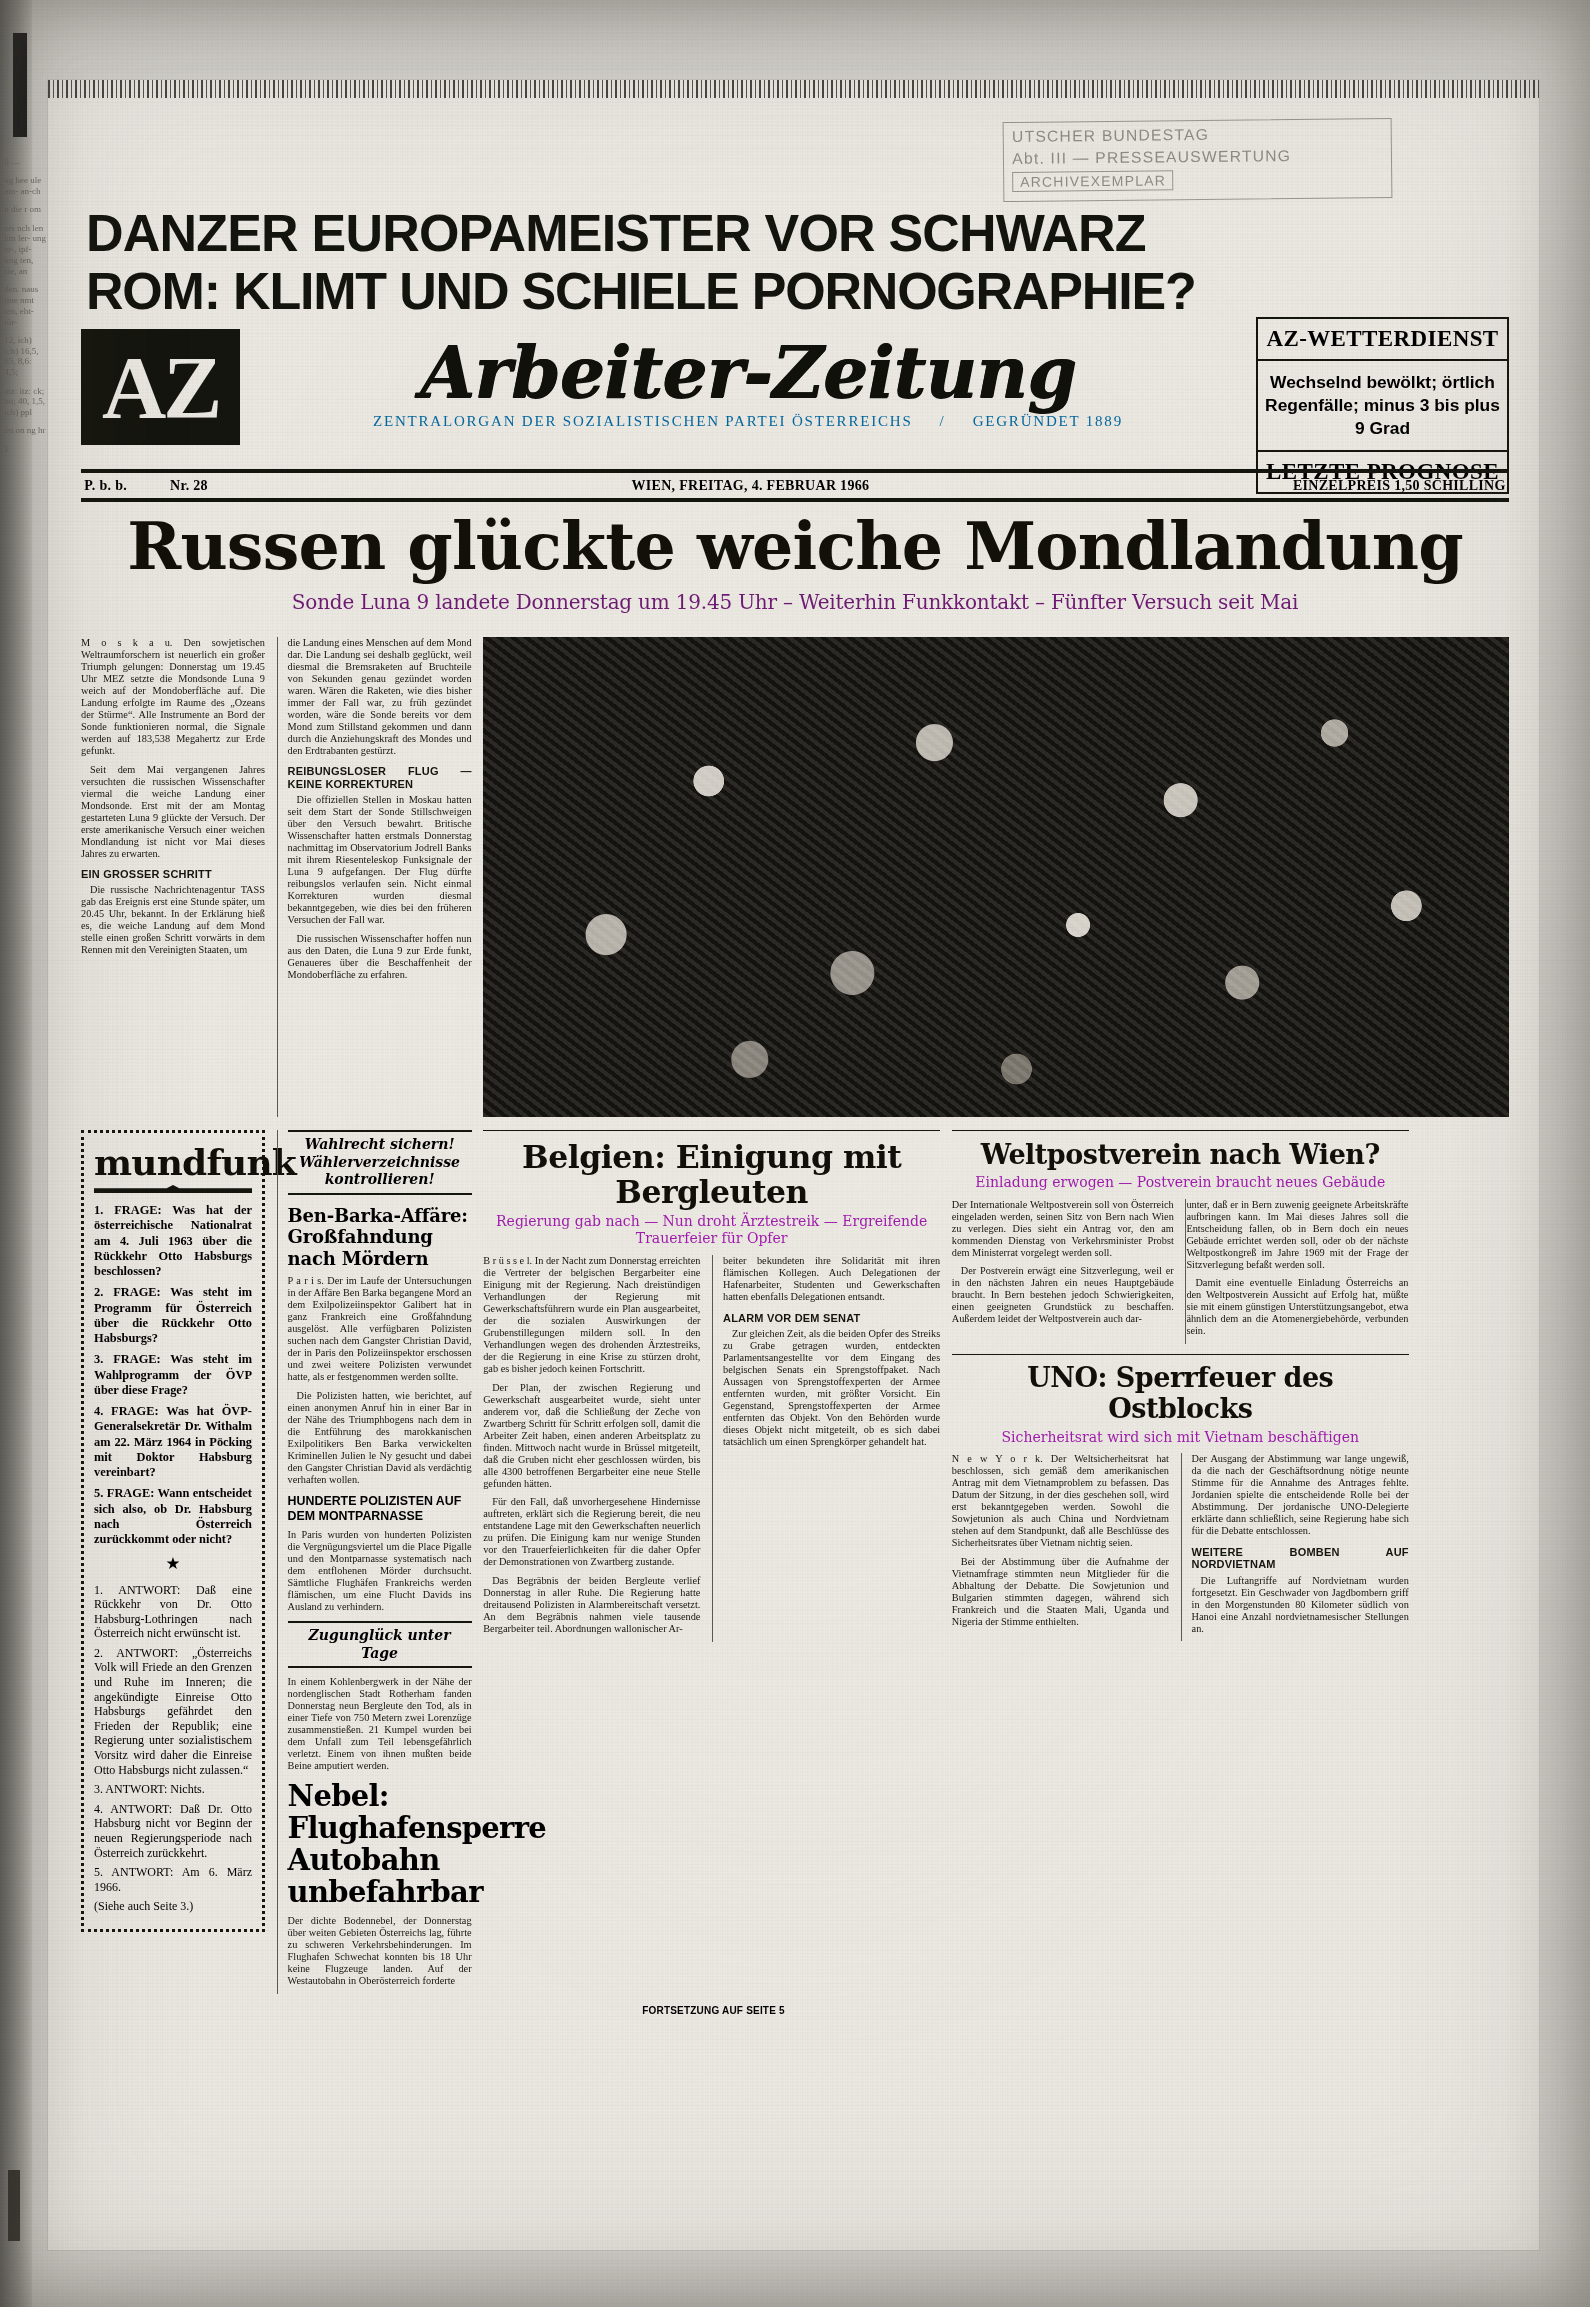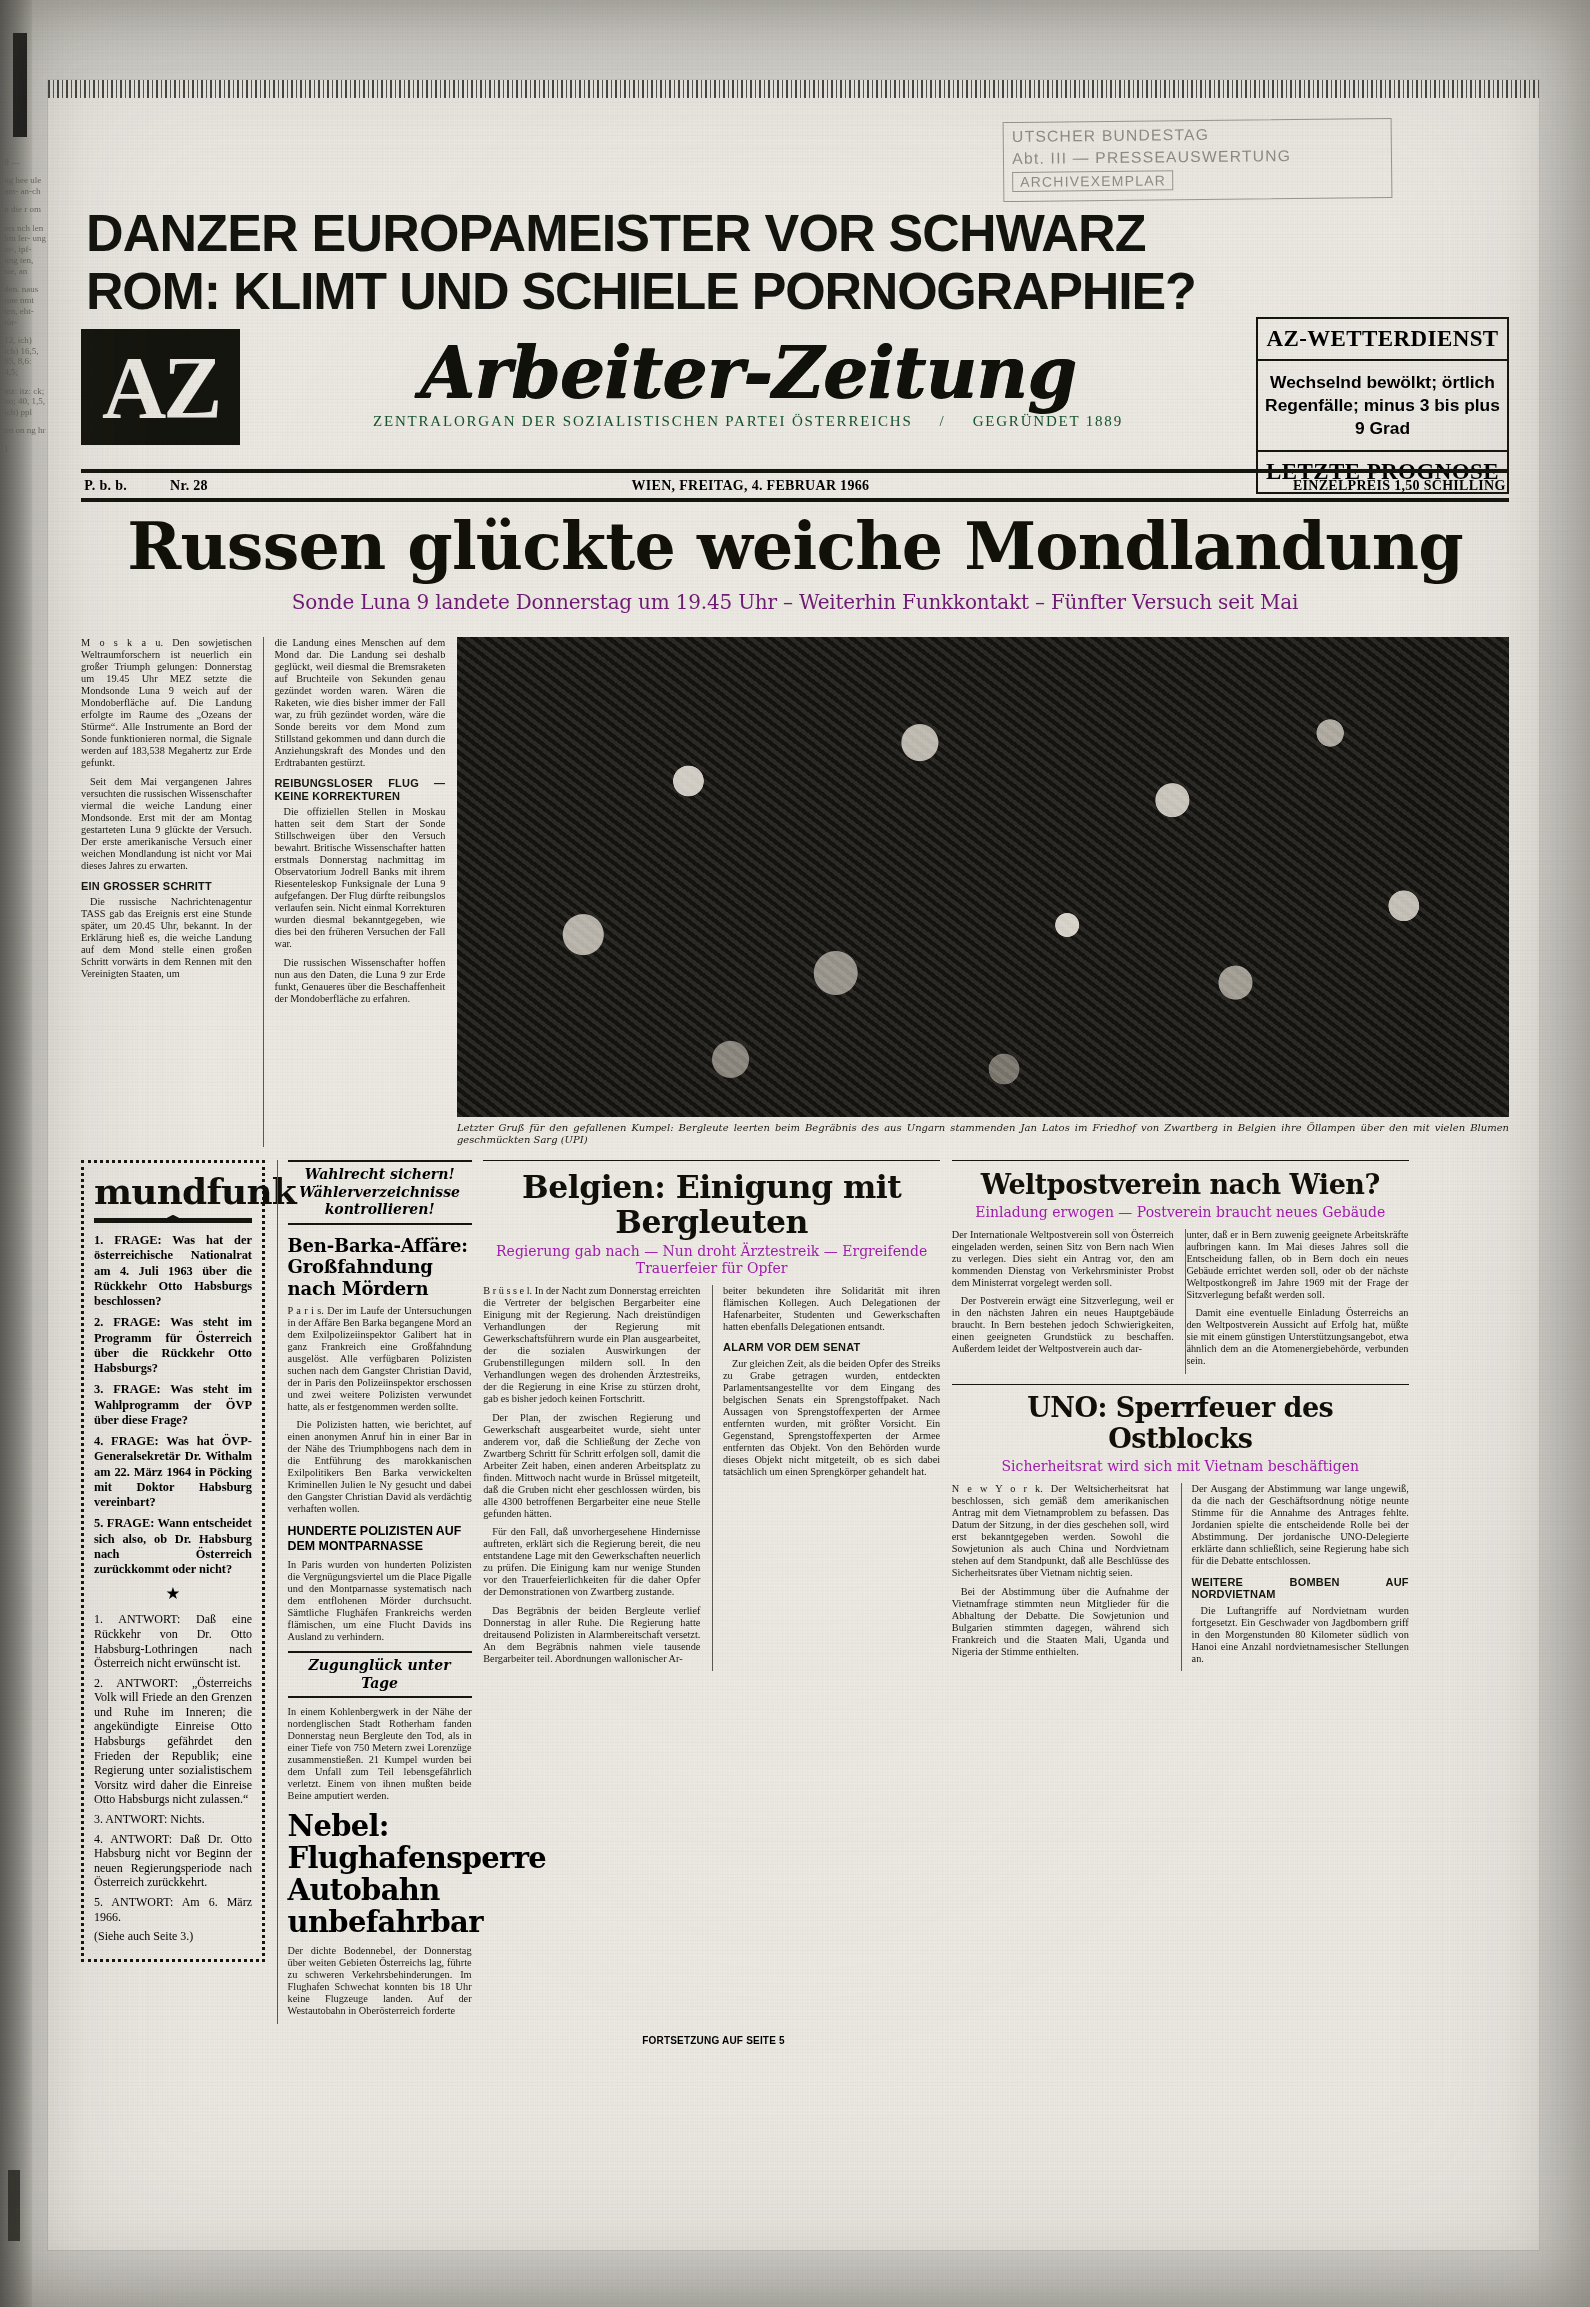--- a/index.html
+++ b/index.html
@@ -85,21 +85,21 @@
   }
   .plate-mid{flex:1 1 auto;padding-left:20px;padding-top:5px;}
   .plate-title{
     font-family:"DejaVu Serif",serif;font-weight:700;font-style:italic;
     font-size:71px;line-height:76px;color:#11110c;letter-spacing:-0.8px;
     text-align:center;
     text-shadow:0.8px 0 0 #11110c, 0 0.8px 0 #11110c;
   }
   .plate-sub{
     margin-top:3.3px;font-family:"Liberation Serif",serif;font-size:15px;
-    letter-spacing:1.8px;color:#14532d;text-align:center;white-space:nowrap;
+    letter-spacing:1.8px;color:#0369a1;text-align:center;white-space:nowrap;
   }
   .plate-sub .sl{margin:0 21.5px;}
   .wx{
     width:249px;flex:0 0 auto;margin-left:20px;margin-top:-11.6px;
     border:2.5px solid #15150f;background:#efece6;
   }
   .wx-h{
     font-family:"Liberation Serif",serif;font-weight:700;font-size:23px;
     text-align:center;padding:6.6px 0 6.6px;border-bottom:2.5px solid #15150f;letter-spacing:0.4px;
   }
@@ -317,21 +317,20 @@
           <div class="ctext">
             <p class="noind">die Landung eines Menschen auf dem Mond dar. Die Landung sei deshalb geglückt, weil diesmal die Bremsraketen auf Bruchteile von Sekunden genau gezündet worden waren. Wären die Raketen, wie dies bisher immer der Fall war, zu früh gezündet worden, wäre die Sonde bereits vor dem Mond zum Stillstand gekommen und dann durch die Anziehungskraft des Mondes und den Erdtrabanten gestürzt.</p>
             <div class="sub-h">REIBUNGSLOSER FLUG — KEINE KORREKTUREN</div>
             <p>Die offiziellen Stellen in Moskau hatten seit dem Start der Sonde Stillschweigen über den Versuch bewahrt. Britische Wissenschafter hatten erstmals Donnerstag nachmittag im Observatorium Jodrell Banks mit ihrem Riesenteleskop Funksignale der Luna 9 aufgefangen. Der Flug dürfte reibungslos verlaufen sein. Nicht einmal Korrekturen wurden diesmal bekanntgegeben, wie dies bei den früheren Versuchen der Fall war.</p>
             <p>Die russischen Wissenschafter hoffen nun aus den Daten, die Luna 9 zur Erde funkt, Genaueres über die Beschaffenheit der Mondoberfläche zu erfahren.</p>
           </div>
         </div>
 
         <div class="photo">
           <div class="photo-img"></div>
-          <div class="caption">Letzter Gruß für den gefallenen Kumpel: Bergleute leerten beim Begräbnis des aus Ungarn stammenden Jan Latos im Friedhof von Zwartberg in Belgien ihre Öllampen über den mit vielen Blumen geschmückten Sarg (UPI)</div>
         </div>
       </div>
 
       <div class="rowB">
 
         <div class="col c3">
           <div class="mund">
             <div class="mund-title">mundfunk</div>
             <div class="mund-orn"></div>
             <ol>

